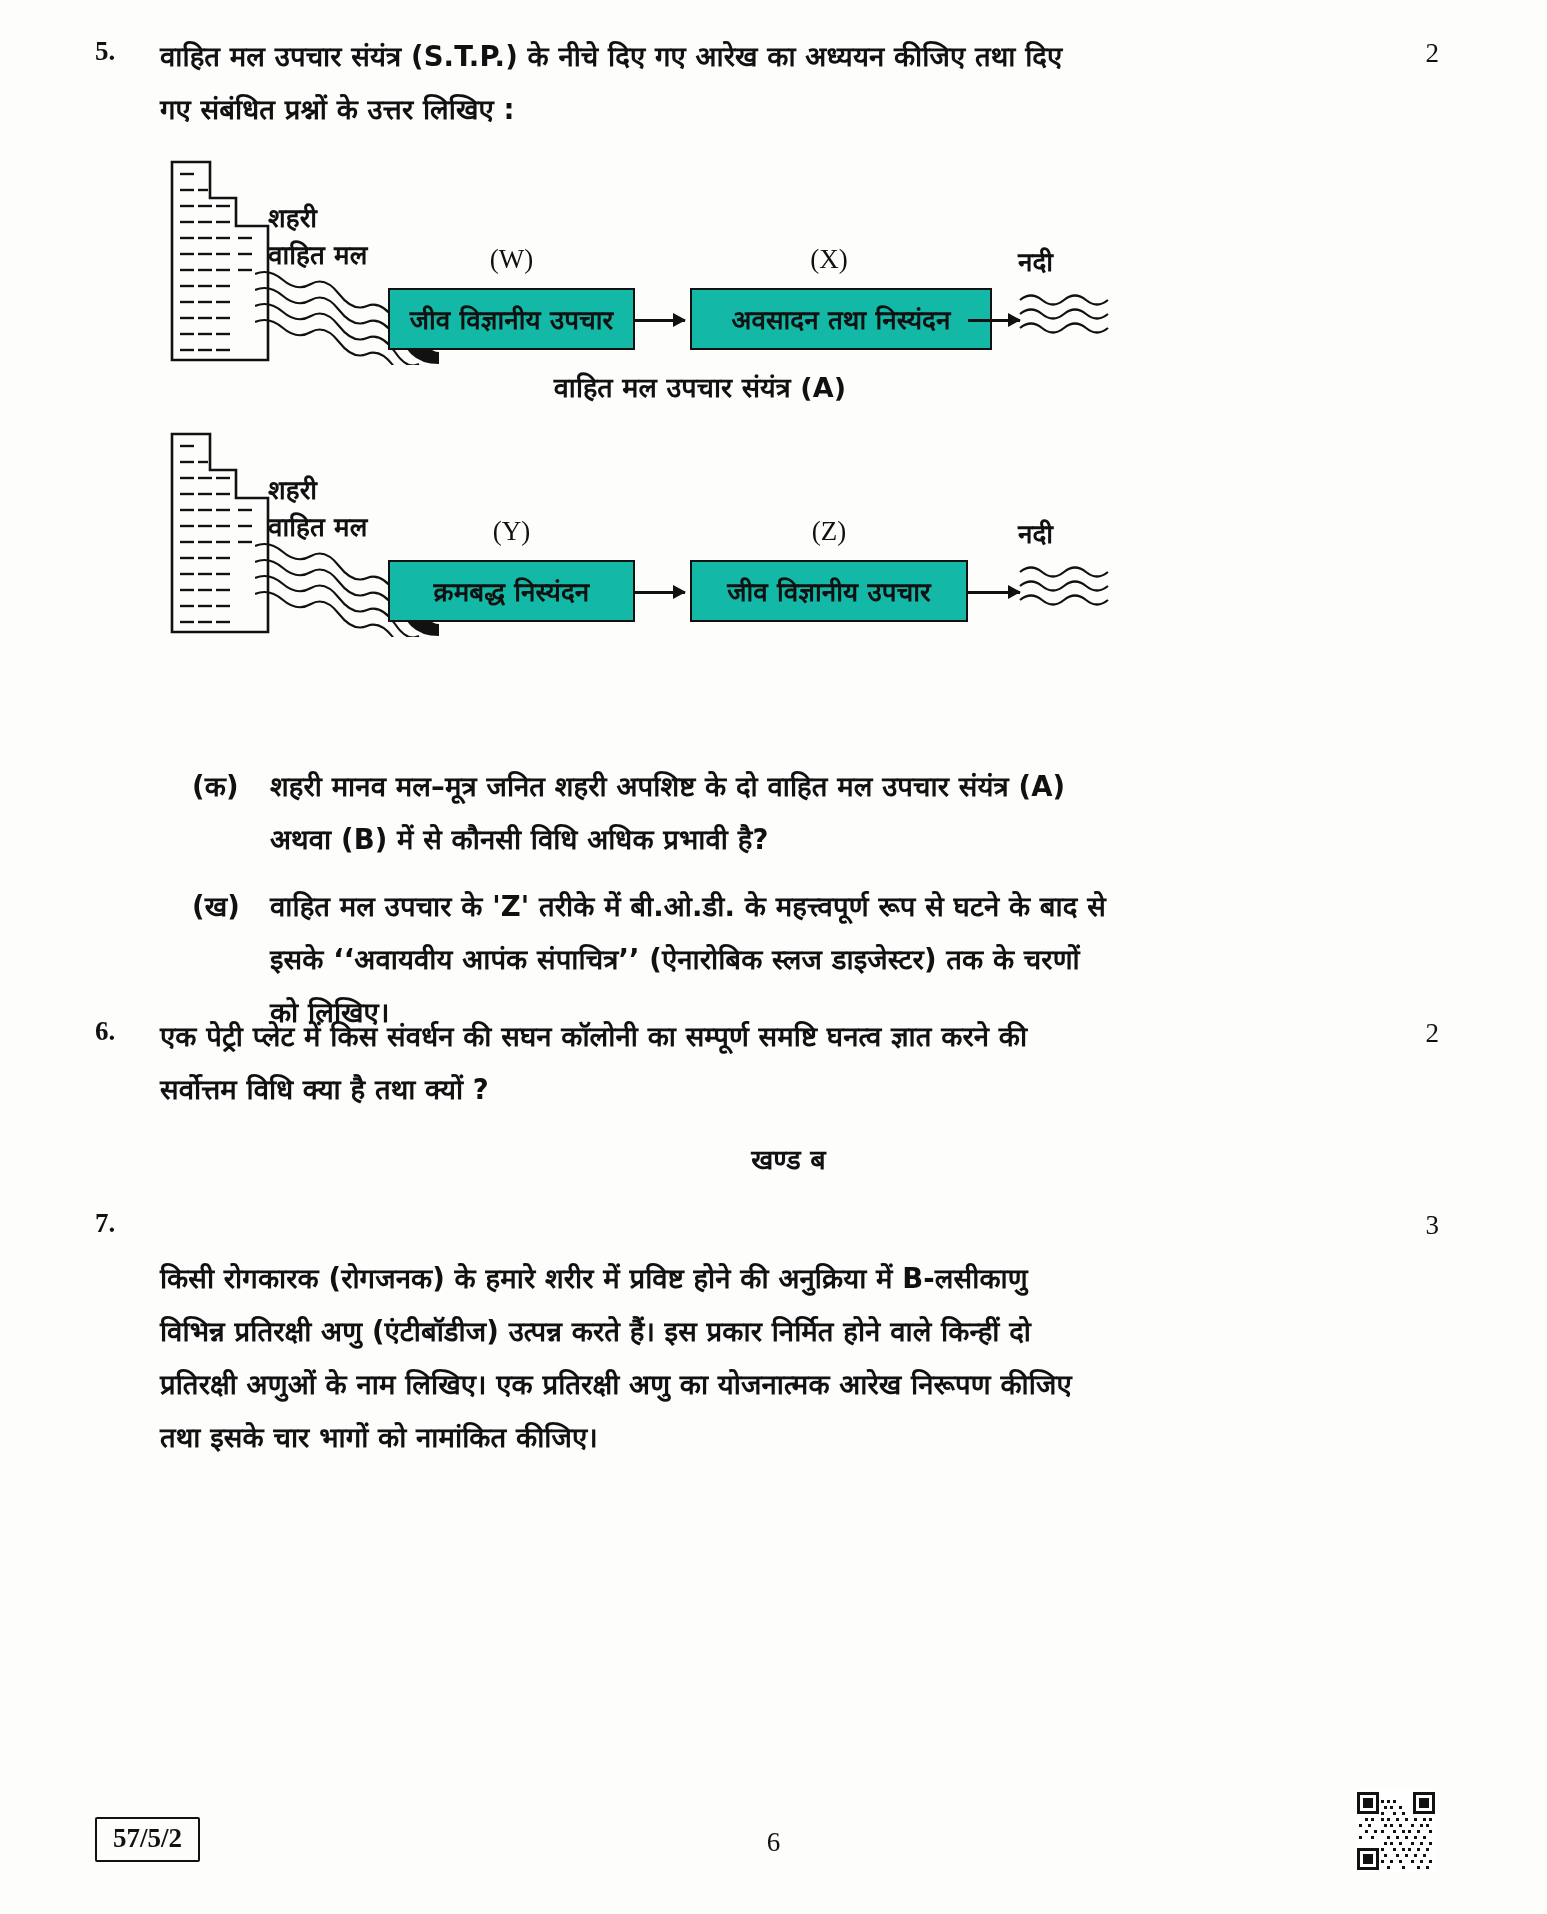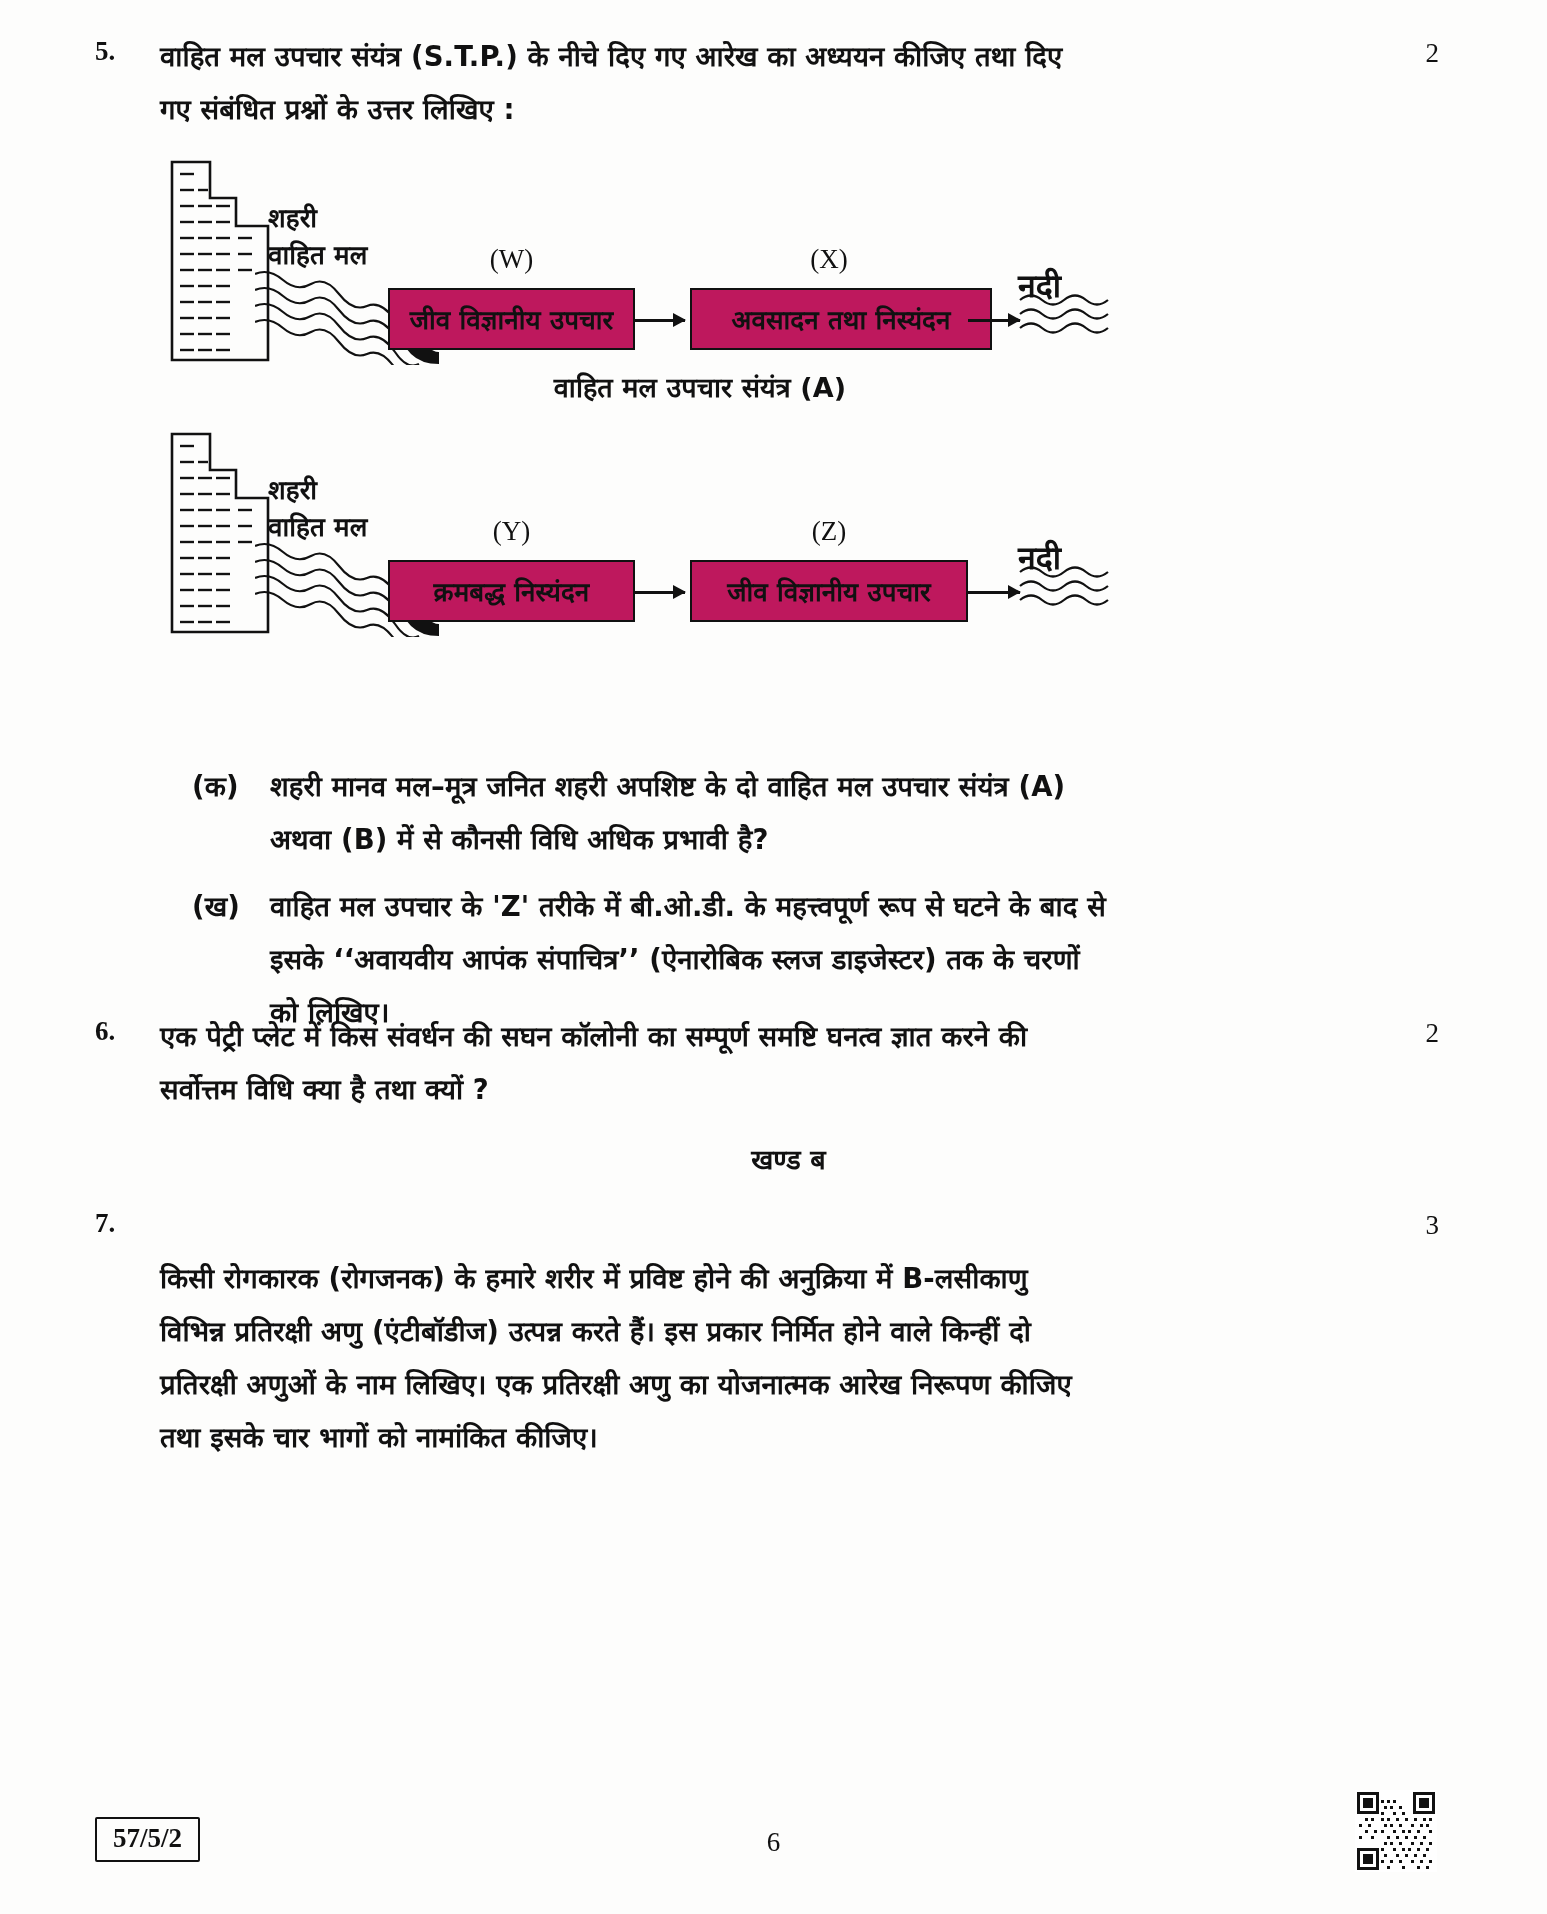--- a/index.html
+++ b/index.html
@@ -99,21 +99,21 @@
     top: 130px;
     width: 185px;
     height: 95px;
   }
 
   
   .pbox {
     position: absolute;
     box-sizing: border-box;
     border: 2.5px solid #111;
-    background: #be185d;
+    background: #14b8a6;
     display: flex;
     align-items: center;
     justify-content: center;
     font-size: 26px;
     height: 62px;
     white-space: nowrap;
   }
   #box-w { left: 238px; top: 148px; width: 247px; }
   #box-x { left: 540px; top: 148px; width: 302px; }
   #box-y { left: 238px; top: 148px; width: 247px; }
@@ -155,23 +155,22 @@
     position: absolute;
     left: 868px;
     top: 148px;
     width: 92px;
     height: 62px;
   }
   .river-label {
     position: absolute;
     left: 868px;
     top: 103px;
-    font-size: 32px;
+    font-size: 26px;
     white-space: nowrap;
-    margin-top: 20px;
   }
 
   
   .caption {
     position: absolute;
     left: 200px;
     width: 700px;
     text-align: center;
     font-size: 27px;
     white-space: nowrap;

